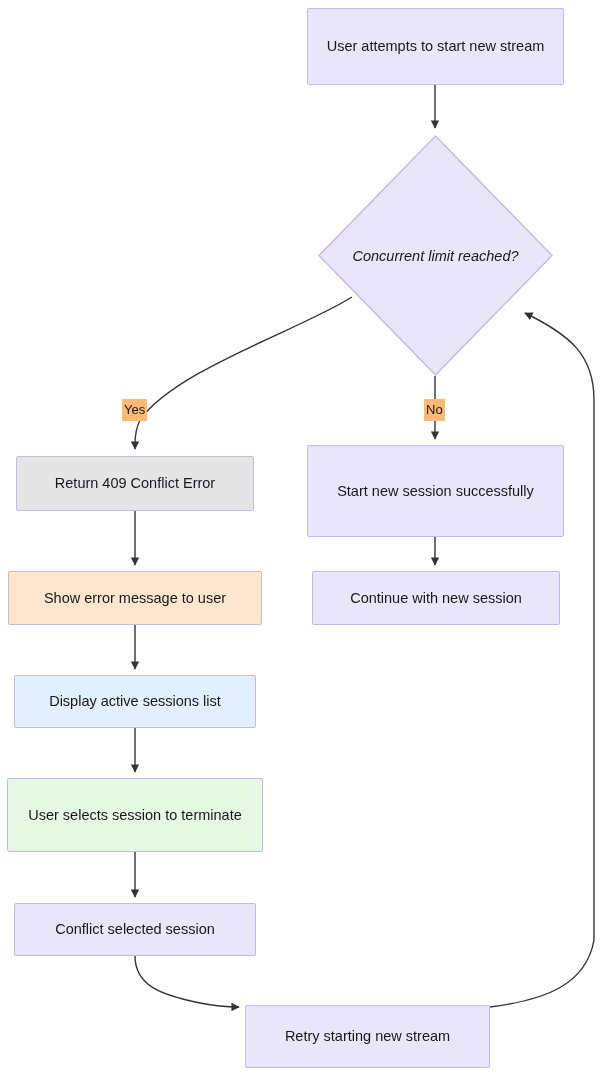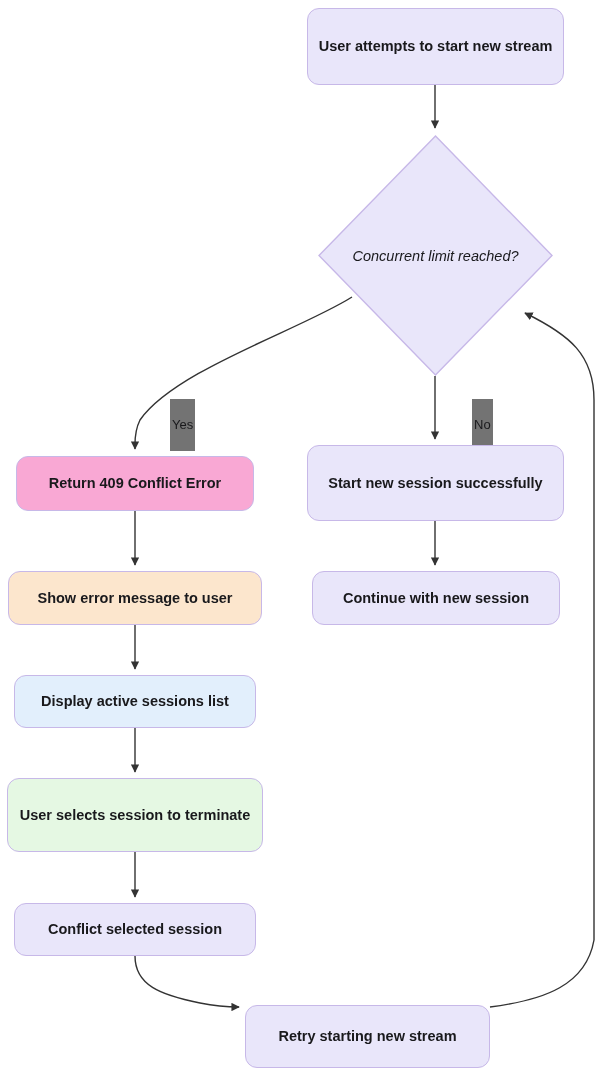--- a/index.html
+++ b/index.html
@@ -32,26 +32,25 @@
     box-sizing: border-box;
     display: flex;
     align-items: center;
     justify-content: center;
     text-align: center;
     border: 1px solid #c7b8e8;
     color: #19191c;
     font-size: 14.5px;
     line-height: 1.42;
     padding: 4px 8px;
-    border-radius: 12px;
-    font-weight: bold;
+    border-radius: 2px;
   }
   .node span { display: block; }
   .fill-lav   { background: #e9e6fa; }
-  .fill-pink  { background: #f9a8d4; }
+  .fill-pink  { background: #e5e5e5; }
   .fill-peach { background: #fce6cd; }
   .fill-blue  { background: #e2effc; }
   .fill-green { background: #e5f8e3; }
 
   .diamond-wrap {
     position: absolute;
     display: flex;
     align-items: center;
     justify-content: center;
   }
@@ -63,27 +62,26 @@
   }
   .diamond-label {
     position: relative;
     z-index: 2;
     font-size: 14.5px;
     color: #19191c;
     white-space: nowrap;
   }
   .edge-label {
     position: absolute;
-    background: #737373;
+    background: #fdba74;
     color: #19191c;
     font-size: 13px;
     line-height: 1.2;
-    padding: 18px 2px;
+    padding: 3px 2px;
     white-space: nowrap;
-    margin-left: 48px;
   }
 </style>
 </head>
 <body>
 
 <div id="flow-root">
 
   <svg class="edge-layer" viewBox="0 0 615 1081" width="615" height="1081">
     <defs>
       <marker id="arrow" viewBox="0 0 10 10" refX="9" refY="5" markerWidth="6" markerHeight="6" orient="auto-start-reverse">
@@ -148,21 +146,21 @@
   </div>
 
   <div class="node fill-lav" style="left:14px; top:903px; width:242px; height:53px;">
     <span>Conflict selected session</span>
   </div>
 
   <div class="node fill-lav" style="left:245px; top:1005px; width:245px; height:63px;">
     <span>Retry starting new stream</span>
   </div>
 
-  <div class="node fill-lav" style="left:307px; top:445px; width:257px; height:76px;">
+  <div class="node fill-lav" style="left:307px; top:445px; width:257px; height:92px;">
     <span>Start new session successfully</span>
   </div>
 
   <div class="node fill-lav" style="left:312px; top:571px; width:248px; height:54px;text-align:center;">
     <span>Continue with new session</span>
   </div>
 
 </div>
 
 </body></html>

